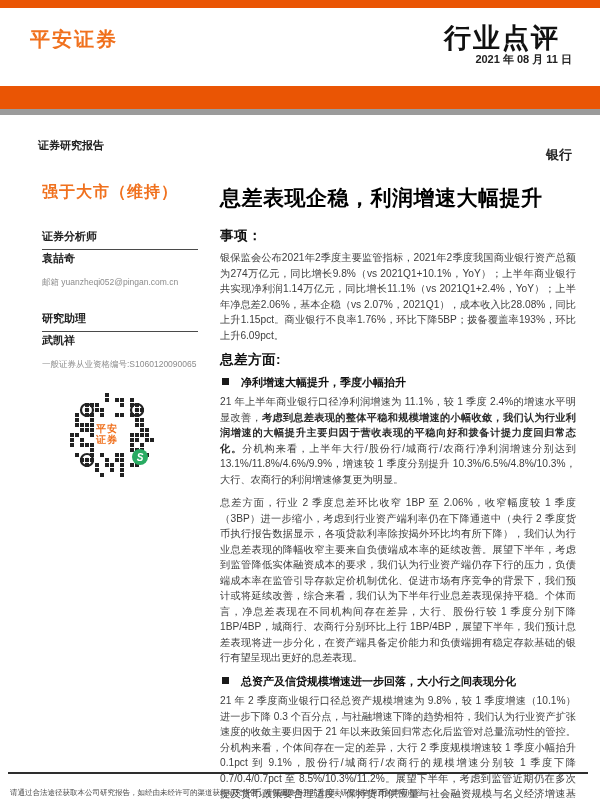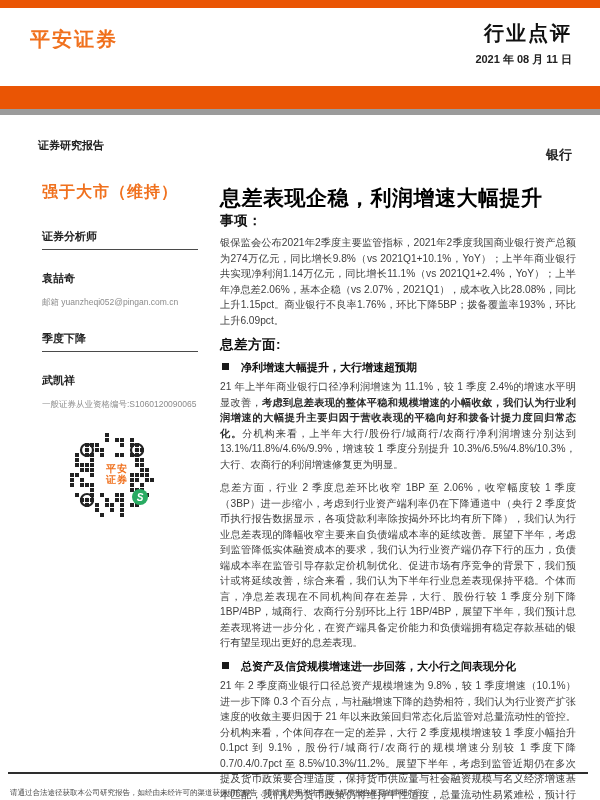--- a/index.html
+++ b/index.html
@@ -15,49 +15,49 @@
   html,body{width:600px;height:800px;}
   body{
     position:relative;
     background:#ffffff;
     font-family:"Liberation Sans", sans-serif;
     color:var(--ink);
     overflow:hidden;
   }
   .top-strip{position:absolute;left:0;top:0;width:600px;height:8px;background:var(--orange);}
   .logo{position:absolute;left:30px;top:26px;font-size:20px;font-weight:bold;color:var(--logo-orange);letter-spacing:2px;}
-  .report-type{position:absolute;right:28px;top:20px;font-size:20px;font-weight:bold;color:#111;letter-spacing:2px;text-align:right;}
+  .report-type{position:absolute;right:40px;top:20px;font-size:27px;font-weight:bold;color:#111;letter-spacing:2px;text-align:right;}
   .report-date{position:absolute;right:28px;top:52px;font-size:11px;font-weight:bold;color:#222;text-align:right;}
   .band-orange{position:absolute;left:0;top:86px;width:600px;height:23px;background:var(--orange);}
   .band-gray{position:absolute;left:0;top:109px;width:600px;height:6px;background:var(--band-gray);}
   .series-label{position:absolute;left:38px;top:138px;font-size:11px;font-weight:bold;color:#222;}
   .industry-label{position:absolute;right:28px;top:146px;font-size:13px;font-weight:bold;color:#222;}
 
   
   .sidebar{position:absolute;left:42px;top:182px;width:156px;}
   .rating{font-size:16px;font-weight:bold;color:var(--logo-orange);letter-spacing:1px;margin-bottom:26px;}
-  .group-title{font-size:11px;font-weight:bold;color:#222;padding-bottom:5px;border-bottom:1.5px solid #4a4a4a;margin-bottom:21px;}
+  .group-title{font-size:11px;font-weight:bold;color:#222;padding-bottom:5px;border-bottom:1.5px solid #4a4a4a;margin-bottom:1px;}
   .person-name{font-size:11px;font-weight:bold;color:#222;margin-bottom:9px;}
   .small-info{font-size:8.5px;color:var(--muted);line-height:1.65;margin-bottom:22px;word-break:break-all;}
   .qr-wrap{position:relative;width:84px;height:84px;margin:8px 0 0 28px;}
   .qr-wrap svg{position:absolute;left:0;top:0;}
   .qr-center{
     position:absolute;left:26px;top:24px;width:32px;height:34px;background:#fff;
-    display:flex;flex-direction:column;align-items:flex-end;justify-content:center;
+    display:flex;flex-direction:column;align-items:flex-start;justify-content:center;
     font-size:10px;font-weight:bold;color:var(--logo-orange);line-height:1.15;letter-spacing:1px;
   }
   .wechat-badge{
     position:absolute;right:6px;bottom:12px;width:16px;height:16px;border-radius:50%;
     background:var(--wechat);color:#fff;font-size:10px;font-weight:bold;
     display:flex;align-items:center;justify-content:center;font-style:italic;
   }
 
   
   .main{position:absolute;left:220px;top:184px;width:356px;}
-  .doc-title{font-size:21px;font-weight:bold;color:#000;letter-spacing:0.5px;margin-bottom:0;}
+  .doc-title{font-size:21px;font-weight:bold;color:#000;letter-spacing:0.5px;margin-bottom:15px;}
   .block-heading{font-size:13.5px;font-weight:bold;color:#111;margin-bottom:5px;letter-spacing:0.5px;}
   .para{font-size:10.2px;color:var(--body);line-height:1.52;text-align:justify;margin-bottom:8px;}
   .para .b{font-weight:bold;color:#2b2b2b;}
   .vp-heading{font-size:13.5px;font-weight:bold;color:#111;margin:4px 0 6px 0;letter-spacing:0.5px;}
   .bullet-row{display:flex;align-items:flex-start;margin:6px 0 5px 0;}
   .bullet-square{width:7px;height:7px;background:#1a1a1a;margin:3px 12px 0 2px;flex:none;}
   .bullet-title{font-size:11px;font-weight:bold;color:#111;line-height:1.3;}
 
   
   .footer-rule{position:absolute;left:8px;right:12px;top:772px;border-top:2px solid #2e2e2e;}
@@ -83,21 +83,21 @@
 
   <div>
     <div class="group-title">证券分析师</div>
     <div class="person-name">袁喆奇</div>
     <div class="small-info">
       <div>邮箱 yuanzheqi052@pingan.com.cn</div>
     </div>
   </div>
 
   <div>
-    <div class="group-title">季度下降</div>
+    <div class="group-title">研究助理</div>
     <div class="person-name">武凯祥</div>
     <div class="small-info">
       <div>一般证券从业资格编号:S1060120090065</div>
     </div>
   </div>
 
   <div class="qr-wrap">
     <svg id="qr-svg" width="84" height="84" viewBox="0 0 84 84" fill="#222">
         <rect x="35" y="0" width="4" height="4"></rect>
         <rect x="35" y="5" width="4" height="4"></rect>
@@ -205,21 +205,21 @@
   <div class="doc-title">息差表现企稳，利润增速大幅提升</div>
 
   <div class="block-heading">事项：</div>
   <div class="para">银保监会公布2021年2季度主要监管指标，2021年2季度我国商业银行资产总额为274万亿元，同比增长9.8%（vs 2021Q1+10.1%，YoY）；上半年商业银行共实现净利润1.14万亿元，同比增长11.1%（vs 2021Q1+2.4%，YoY）；上半年净息差2.06%，基本企稳（vs 2.07%，2021Q1），成本收入比28.08%，同比上升1.15pct。商业银行不良率1.76%，环比下降5BP；拨备覆盖率193%，环比上升6.09pct。</div>
 
   <div class="vp-heading">息差方面:</div>
 
   <div>
     <div class="bullet-row">
       <span class="bullet-square"></span>
-      <span class="bullet-title">净利增速大幅提升，大行增速超预期</span>
+      <span class="bullet-title">净利增速大幅提升，季度小幅抬升</span>
     </div>
     <div class="para"><span>21 年上半年商业银行口径净利润增速为 11.1%，较 1 季度 2.4%的增速水平明显改善，</span><span class="b">考虑到息差表现的整体平稳和规模增速的小幅收敛，我们认为行业利润增速的大幅提升主要归因于营收表现的平稳向好和拨备计提力度回归常态化。</span><span>分机构来看，上半年大行/股份行/城商行/农商行净利润增速分别达到 13.1%/11.8%/4.6%/9.9%，增速较 1 季度分别提升 10.3%/6.5%/4.8%/10.3%，大行、农商行的利润增速修复更为明显。</span></div>
   </div>
 
   <div>
     <div class="para"><span>息差方面，行业 2 季度息差环比收窄 1BP 至 2.06%，收窄幅度较 1 季度（3BP）进一步缩小，考虑到行业资产端利率仍在下降通道中（央行 2 季度货币执行报告数据显示，各项贷款利率除按揭外环比均有所下降），我们认为行业息差表现的降幅收窄主要来自负债端成本率的延续改善。展望下半年，考虑到监管降低实体融资成本的要求，我们认为行业资产端仍存下行的压力，负债端成本率在监管引导存款定价机制优化、促进市场有序竞争的背景下，我们预计或将延续改善，综合来看，我们认为下半年行业息差表现保持平稳。个体而言，净息差表现在不同机构间存在差异，大行、股份行较 1 季度分别下降 1BP/4BP，城商行、农商行分别环比上行 1BP/4BP，展望下半年，我们预计息差表现将进一步分化，在资产端具备定价能力和负债端拥有稳定存款基础的银行有望呈现出更好的息差表现。</span><span class="b"></span><span></span></div>
   </div>
 
   <div>
     <div class="bullet-row">

